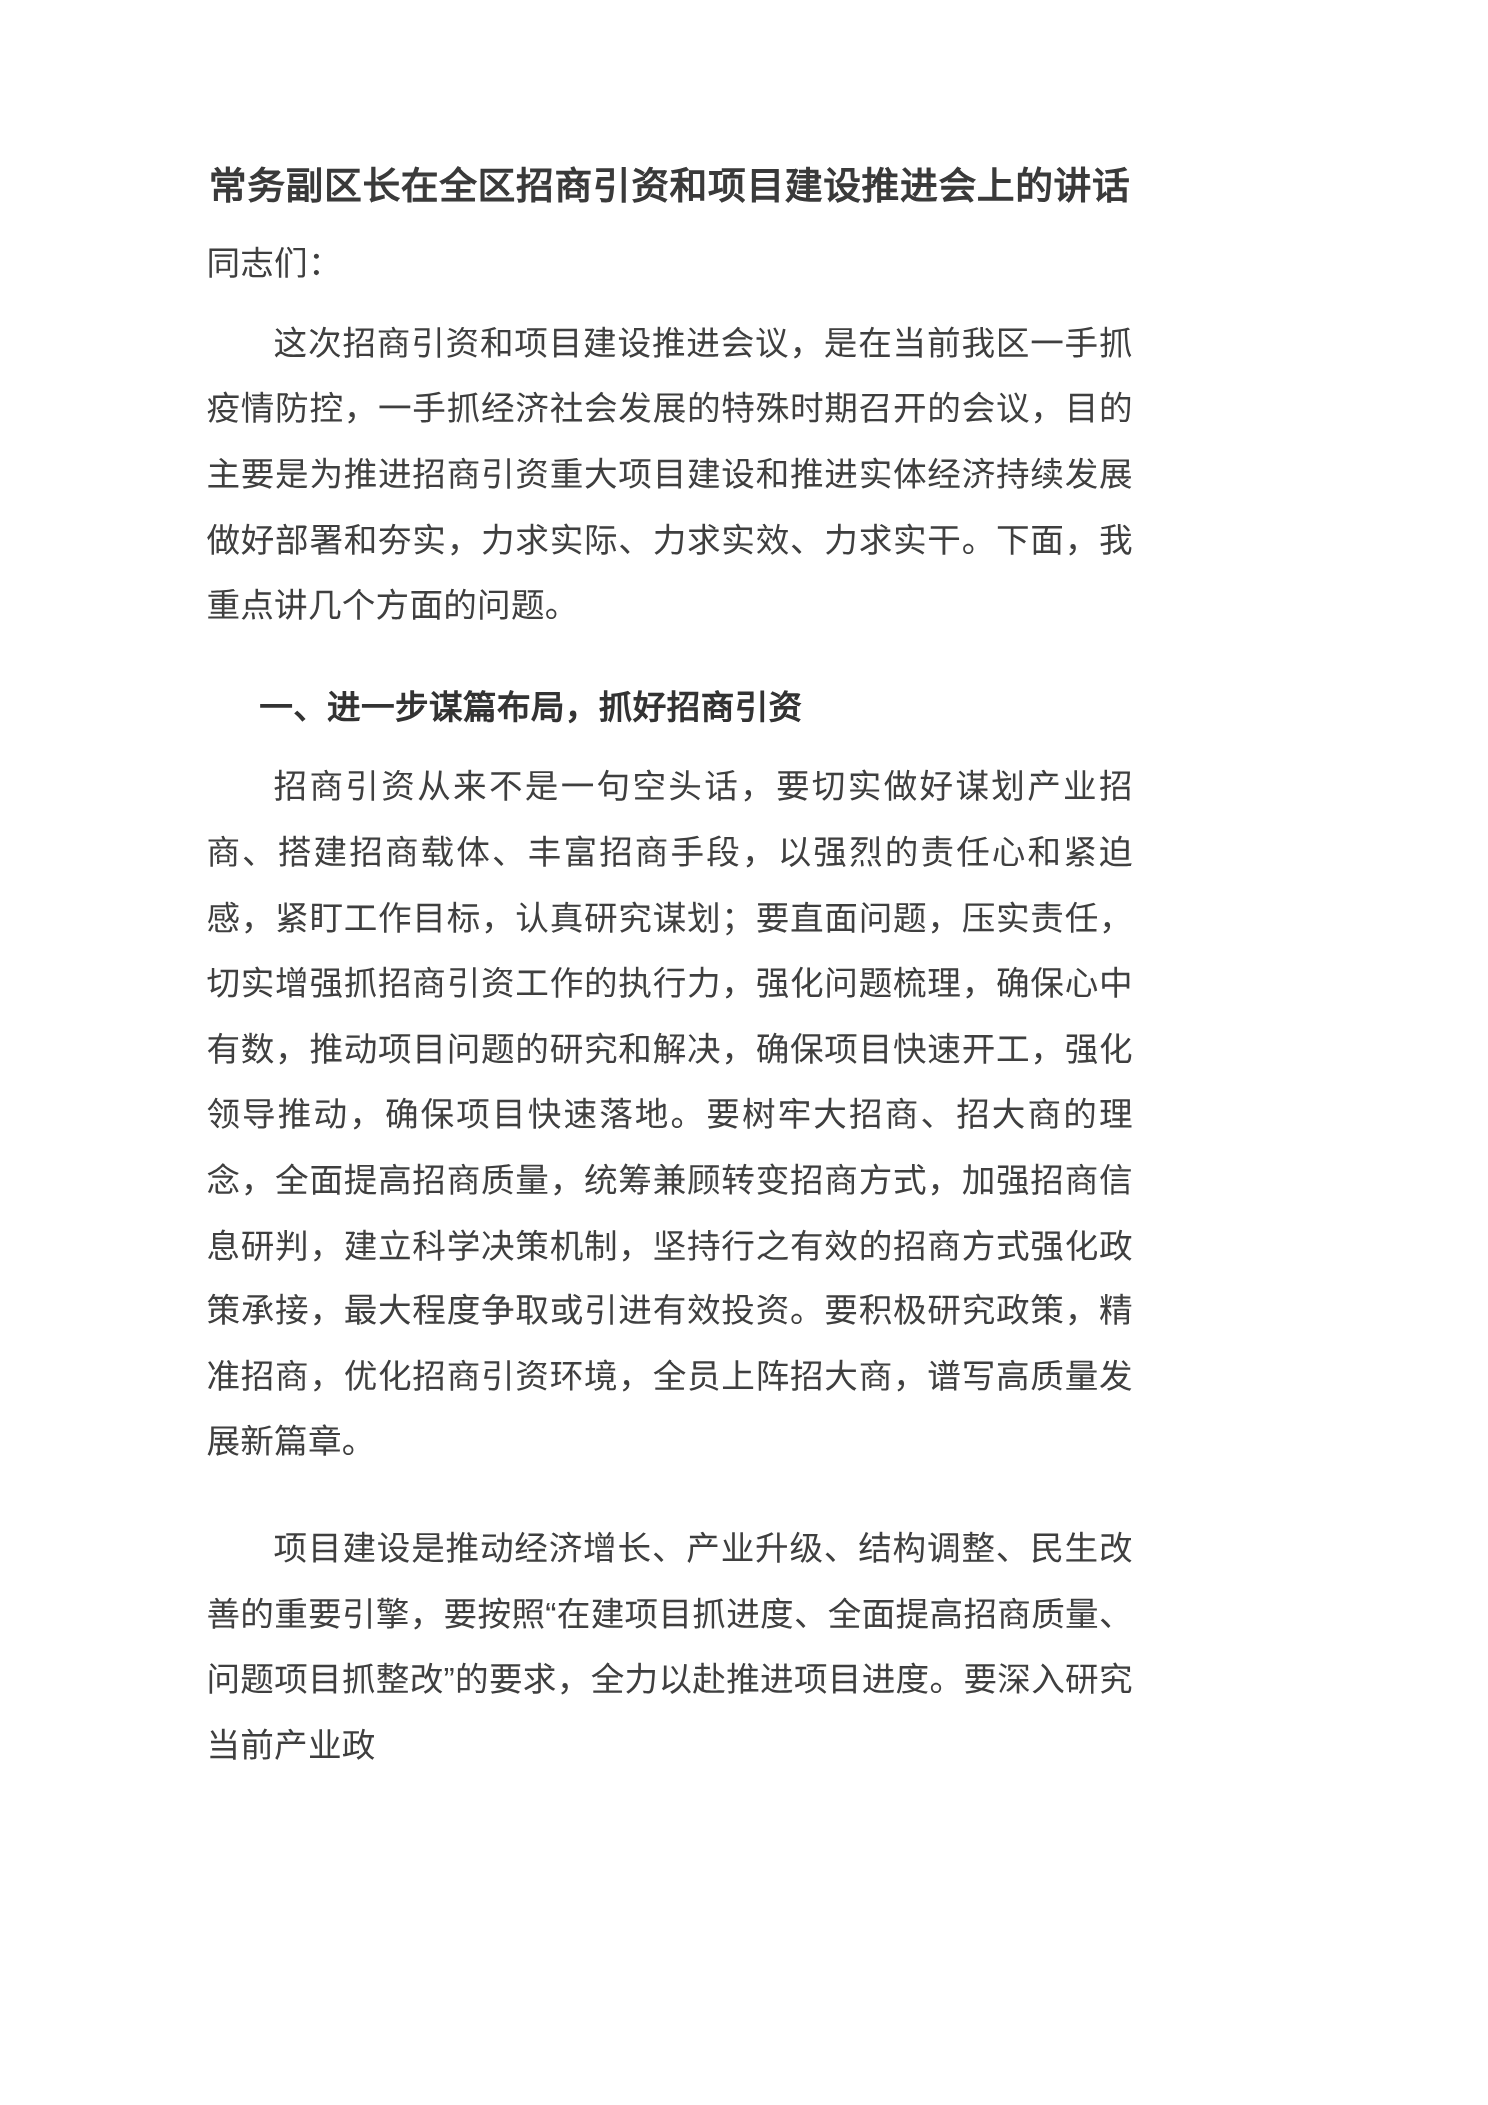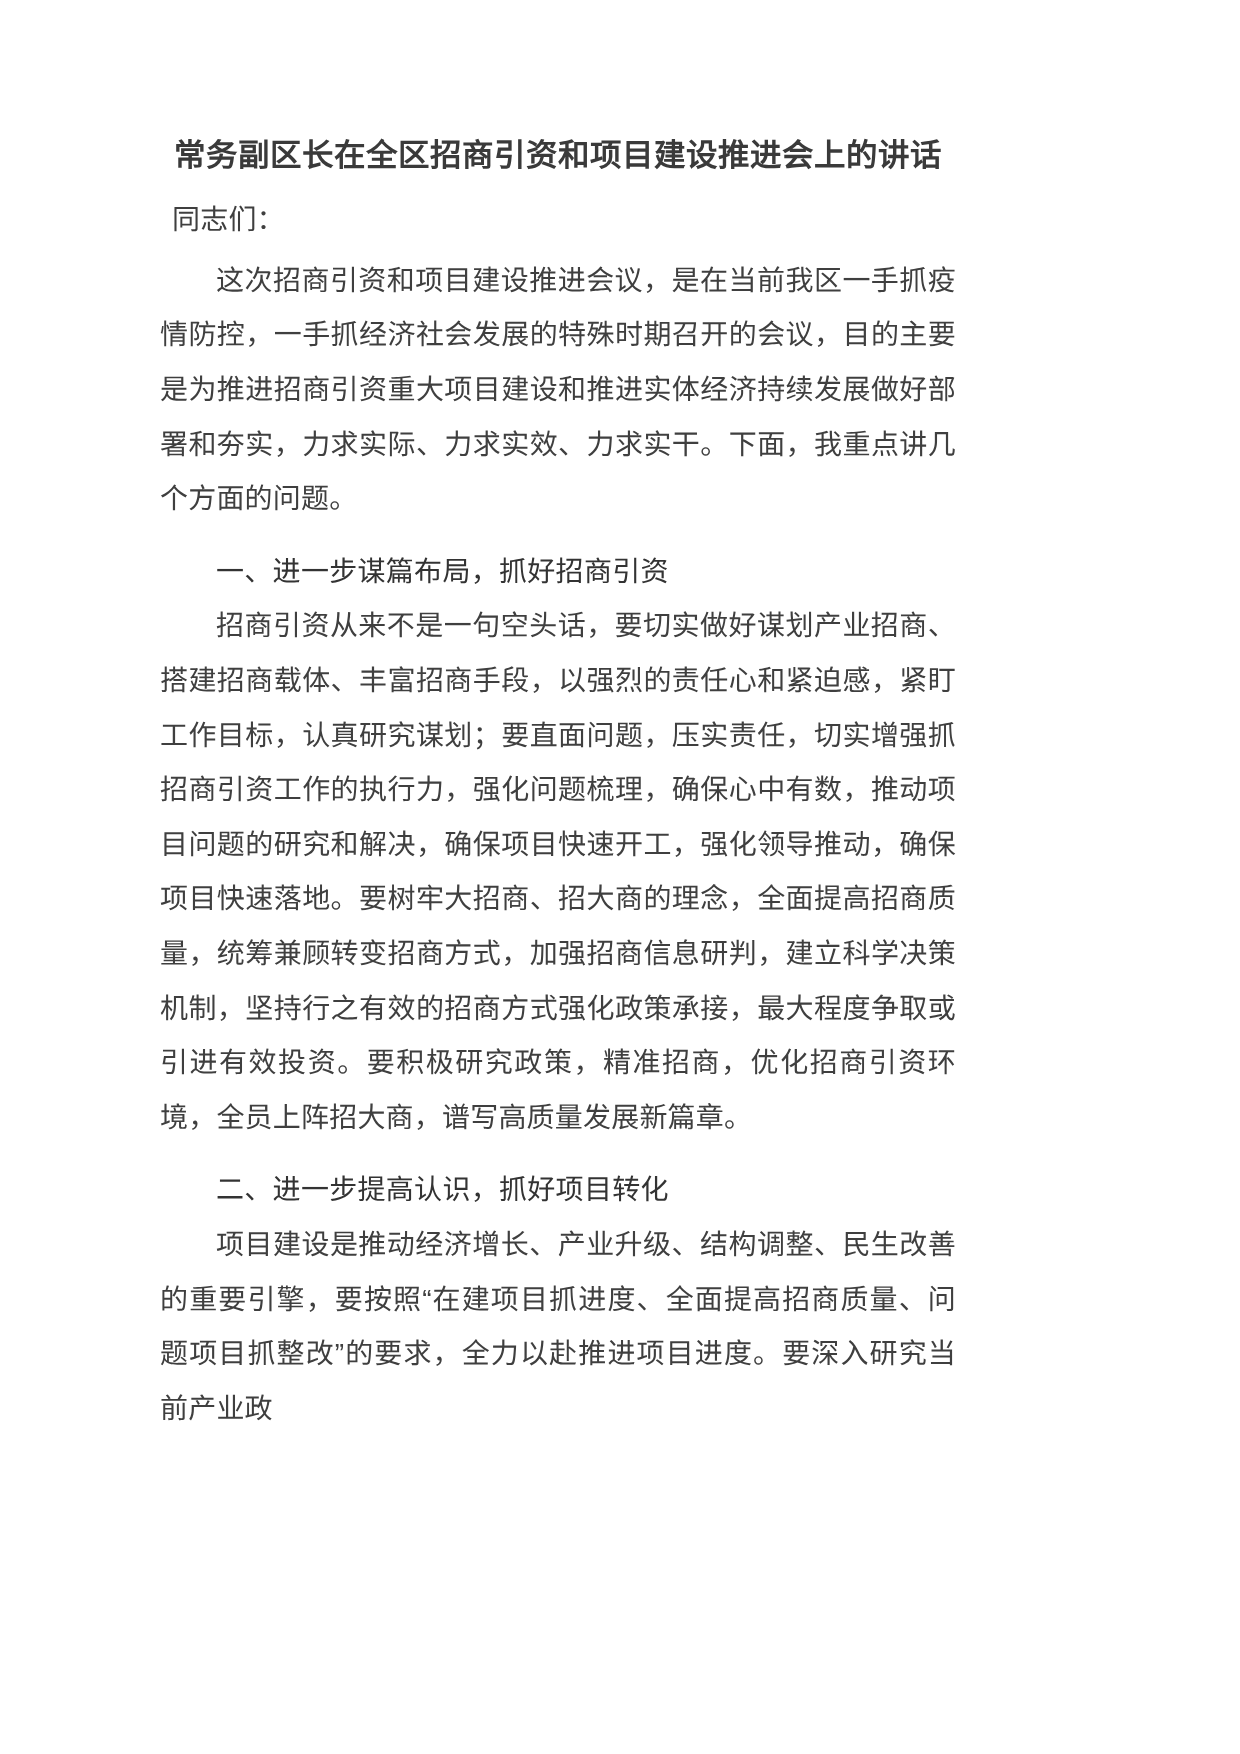--- a/index.html
+++ b/index.html
@@ -39,29 +39,29 @@
     font-size: 28px;
     line-height: 1.95;
     color: #3f3f3f;
     margin: 0 0 6px 12px;
     letter-spacing: 0.2px;
   }
   .para {
     font-size: 28px;
     line-height: 1.95;
     color: #3f3f3f;
-    margin: 0;
+    margin: 12px;
     text-indent: 2em;
     text-align: justify;
     text-justify: inter-ideograph;
     letter-spacing: 0.2px;
   }
   .section-heading {
     font-size: 28px;
-    font-weight: normal;
+    font-weight: bold;
     color: #333333;
     line-height: 1.95;
     margin: 8px 0 0 0;
     text-indent: 2em;
     letter-spacing: 0.3px;
   }
   .spacer-sm { height: 10px; }
 </style>
 </head>
 <body>
@@ -76,18 +76,17 @@
     <p class="para">这次招商引资和项目建设推进会议，是在当前我区一手抓疫情防控，一手抓经济社会发展的特殊时期召开的会议，目的主要是为推进招商引资重大项目建设和推进实体经济持续发展做好部署和夯实，力求实际、力求实效、力求实干。下面，我重点讲几个方面的问题。</p>
 
     <div class="spacer-sm"></div>
 
     <h2 class="section-heading">一、进一步谋篇布局，抓好招商引资</h2>
 
     <p class="para">招商引资从来不是一句空头话，要切实做好谋划产业招商、搭建招商载体、丰富招商手段，以强烈的责任心和紧迫感，紧盯工作目标，认真研究谋划；要直面问题，压实责任，切实增强抓招商引资工作的执行力，强化问题梳理，确保心中有数，推动项目问题的研究和解决，确保项目快速开工，强化领导推动，确保项目快速落地。要树牢大招商、招大商的理念，全面提高招商质量，统筹兼顾转变招商方式，加强招商信息研判，建立科学决策机制，坚持行之有效的招商方式强化政策承接，最大程度争取或引进有效投资。要积极研究政策，精准招商，优化招商引资环境，全员上阵招大商，谱写高质量发展新篇章。</p>
 
     <div class="spacer-sm"></div>
 
-    <h2 class="section-heading">二、进一步提高认识，抓好项目转化</h2>
 
     <p class="para">项目建设是推动经济增长、产业升级、结构调整、民生改善的重要引擎，要按照“在建项目抓进度、全面提高招商质量、问题项目抓整改”的要求，全力以赴推进项目进度。要深入研究当前产业政</p>
 
   </div>
 </div>
 
 </body></html>

